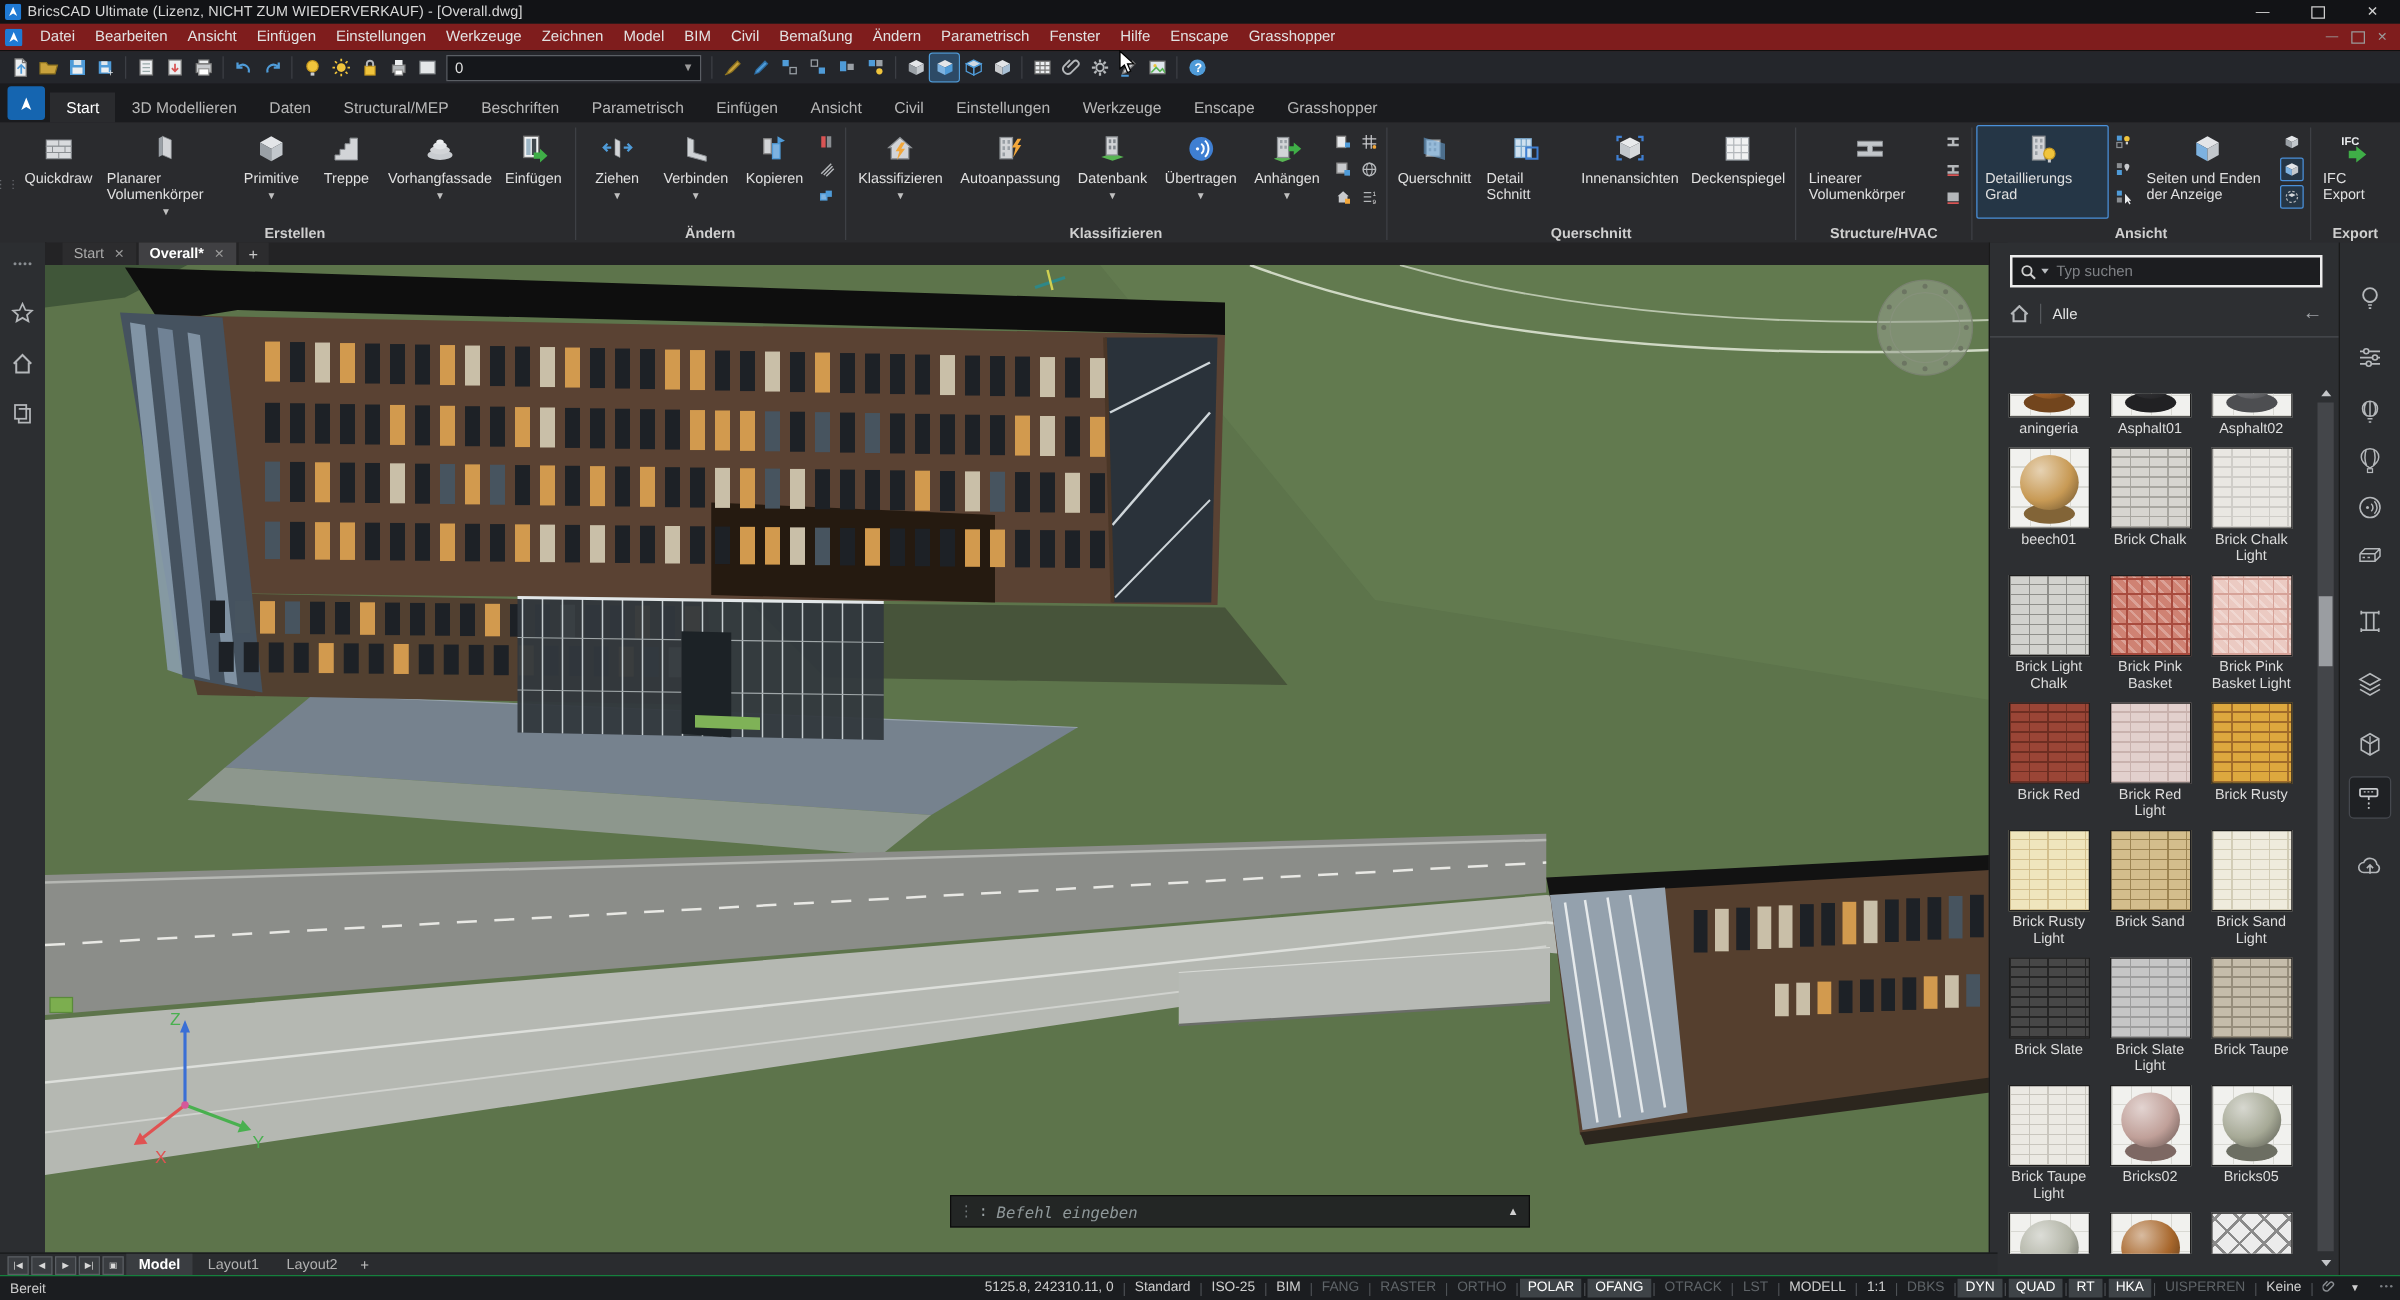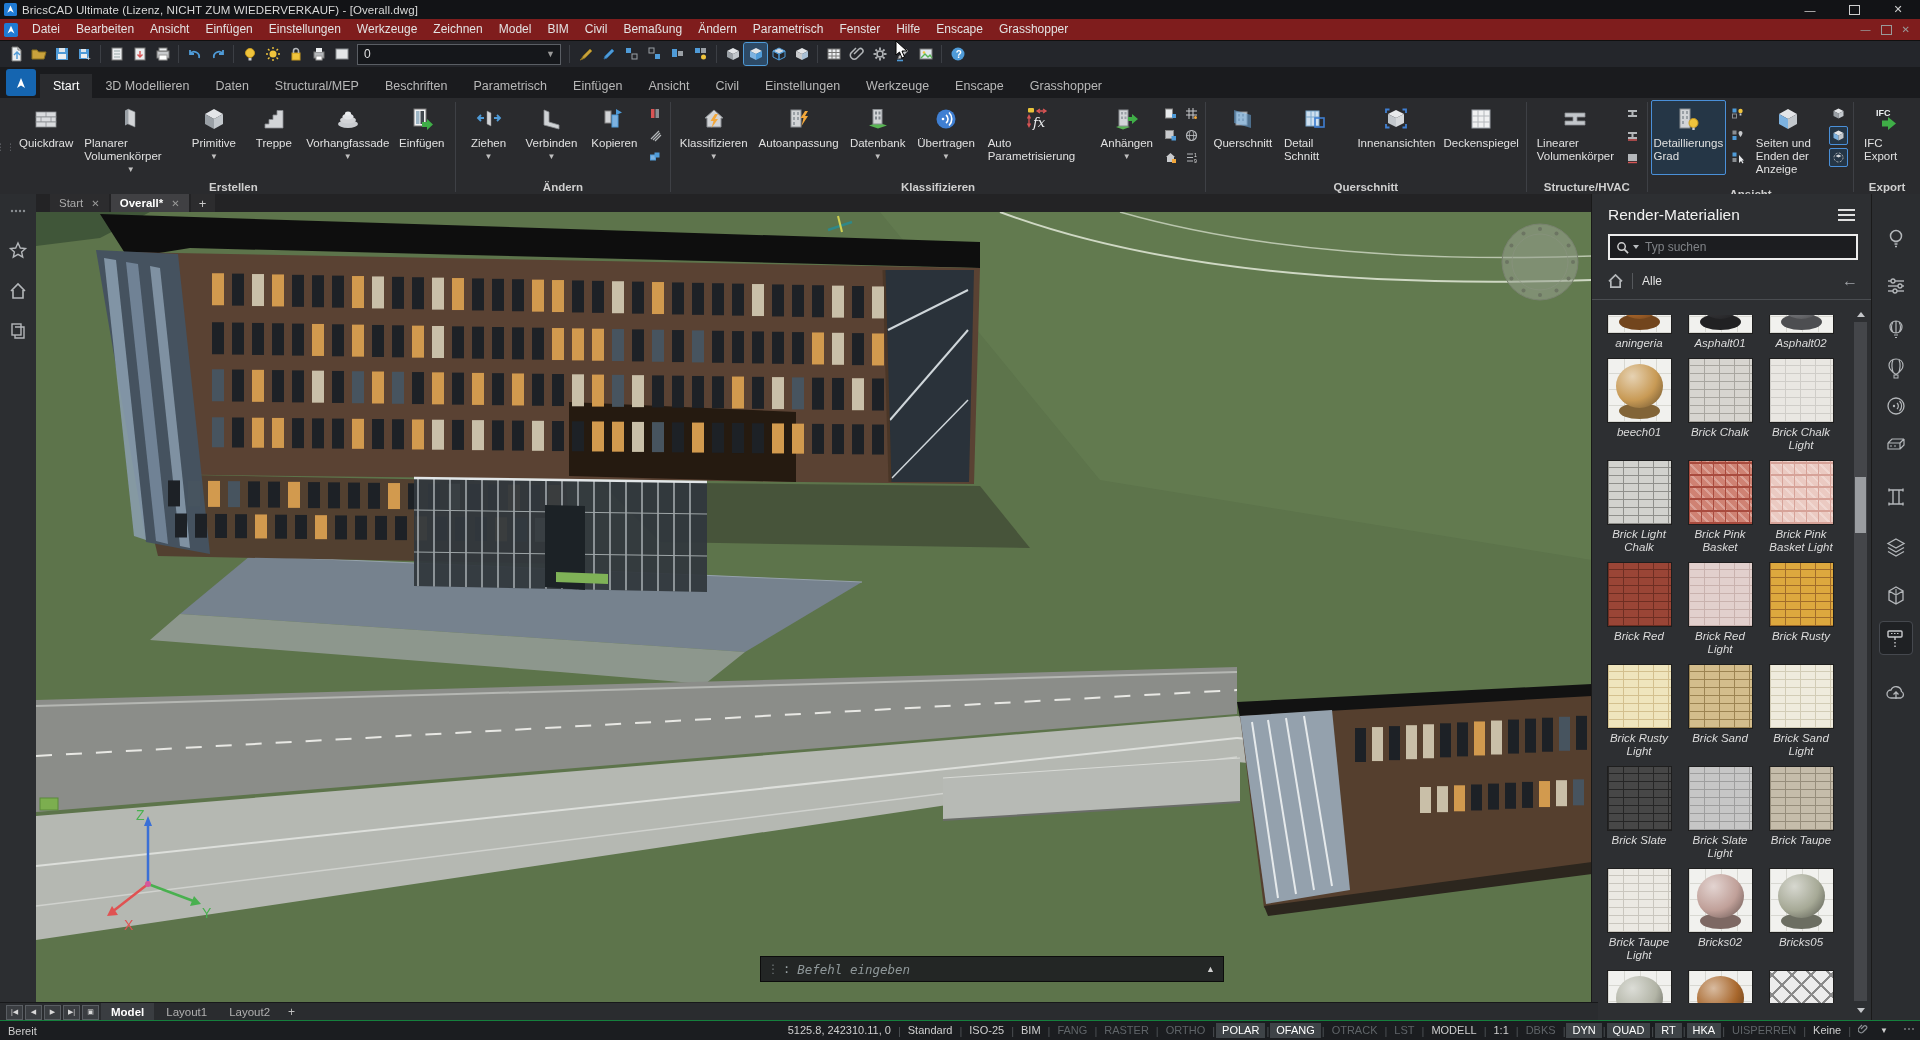--- a/index.html
+++ b/index.html
@@ -63,21 +63,21 @@
   #hamburger{margin-left:auto;display:flex;flex-direction:column;gap:3px;padding:3px;}
   #hamburger span{display:block;width:17px;height:2px;background:#e0e0e0;}
   #searchwrap{margin:10px 14px 0 16px;height:22px;border:2px solid #ededed;background:#1c1d20;display:flex;align-items:center;padding:0 6px;gap:4px;}
   #searchwrap input{flex:1;background:transparent;border:0;outline:0;color:#ddd;font-size:12px;font-family:"Liberation Sans",sans-serif;}
   #searchwrap input::placeholder{color:#7f8286;}
   .mini-car{width:0;height:0;border-left:3.5px solid transparent;border-right:3.5px solid transparent;border-top:4px solid #b9bcbf;}
   #crumb{display:flex;align-items:center;gap:9px;margin:12px 14px 0 16px;color:#e4e4e4;}
   #crumb .vdiv{width:1px;height:16px;background:#55585c;}
   #crumb .back{margin-left:auto;color:#9fa2a6;font-size:16px;}
   #crumb-divider{height:1px;background:#4a4d51;margin:9px 0 0 0;}
-  #matclip{position:absolute;top:121px;left:0;right:20px;bottom:18px;overflow:hidden;font-style:italic;}
+  #matclip{position:absolute;top:121px;left:0;right:20px;bottom:18px;overflow:hidden;}
   #matgrid{display:grid;grid-template-columns:64px 64px 64px;column-gap:17px;row-gap:8px;padding-left:15px;margin-top:-46px;}
   .mat{width:64px;display:flex;flex-direction:column;align-items:center;}
   .mtile{width:63px;height:63px;border:1px solid #1e1e1e;position:relative;overflow:hidden;}
   .mname{margin-top:3px;font-size:11.5px;line-height:13px;color:#dcdcdc;text-align:center;min-height:13px;}
   .ball{position:absolute;left:8px;top:5px;width:47px;height:44px;border-radius:50%;}
   .cup{position:absolute;left:11px;bottom:3px;width:41px;height:16px;border-radius:50%;}
   
   #mscroll{position:absolute;top:128px;right:5px;width:13px;bottom:20px;background:#44464a;}
   .sarrow{position:absolute;left:0;width:13px;height:13px;display:flex;align-items:center;justify-content:center;}
   .tri-up{width:0;height:0;border-left:4px solid transparent;border-right:4px solid transparent;border-bottom:5px solid #c4c6c9;}
@@ -587,32 +587,20 @@
           <div class="rbtn">
             <div class="ric">
               <svg width="26" height="26" viewBox="0 0 26 26">
                 <circle cx="13" cy="13" r="9.5" fill="#3f7fd2"></circle>
                 <circle cx="10" cy="13" r="1.3" fill="#fff"></circle>
                 <path d="M13,9 a5,5 0 0 1 0,8 M16,6.5 a9,9 0 0 1 0,13" stroke="#fff" stroke-width="1.6" fill="none"></path>
               </svg>
             </div>
             <div class="rlb">Übertragen</div>
             <div class="rcar">▼</div>
-          </div>
-          <div class="rbtn">
-            <div class="ric">
-              <svg width="26" height="26" viewBox="0 0 26 26">
-                <rect x="3" y="2" width="6" height="4.5" rx="1" fill="#e8c33a"></rect>
-                <path d="M12,5 h9 M18,3 l3,2 -3,2 M15,3 l-3,2 3,2" stroke="#d85454" stroke-width="1.3" fill="none"></path>
-                <path d="M4,10 v10 M2.5,12.5 L4,9.5 5.5,12.5 M2.5,17.5 L4,20.5 5.5,17.5" stroke="#d85454" stroke-width="1.3" fill="none"></path>
-                <text x="8" y="21" font-size="13" font-style="italic" fill="#eceef0" font-family="DejaVu Serif,serif">fx</text>
-              </svg>
-            </div>
-            <div class="rlb">Auto Parametrisierung</div>
-            <div class="rcar"></div>
           </div>
           <div class="rbtn">
             <div class="ric">
               <svg width="26" height="26" viewBox="0 0 26 26">
                 <polygon points="2,21 9,18.5 16,21 9,23.5" fill="#58b553"></polygon>
                 <rect x="5" y="4" width="9" height="16" fill="#d2d4d7" stroke="#8a8e92"></rect>
                 <g fill="#9aa0a6">
                   <rect x="7" y="6" width="2" height="2.5"></rect>
                   <rect x="10.5" y="6" width="2" height="2.5"></rect>
                   <rect x="7" y="10.5" width="2" height="2.5"></rect>
@@ -1235,28 +1223,20 @@
     
     <div id="cmdbar">
       <span class="grip">⋮</span>
       <span class="prompt">:</span>
       <span class="ctext">Befehl eingeben</span>
       <span class="up">▲</span>
     </div>
   </div>
 
   <div id="panel">
-    <div id="panel-header">
-      <span id="panel-title">Render-Materialien</span>
-      <div id="hamburger">
-          <span></span>
-          <span></span>
-          <span></span>
-        </div>
-    </div>
     <div id="searchwrap">
       <svg width="13" height="13" viewBox="0 0 14 14">
           <circle cx="6" cy="6" r="4" fill="none" stroke="#cfcfcf" stroke-width="1.6"></circle>
           <line x1="9" y1="9" x2="13" y2="13" stroke="#cfcfcf" stroke-width="1.8"></line>
         </svg>
       <span class="mini-car"></span>
       <input type="text" placeholder="Typ suchen" style="">
     </div>
     <div id="crumb">
       <svg width="15" height="14" viewBox="0 0 16 15">

